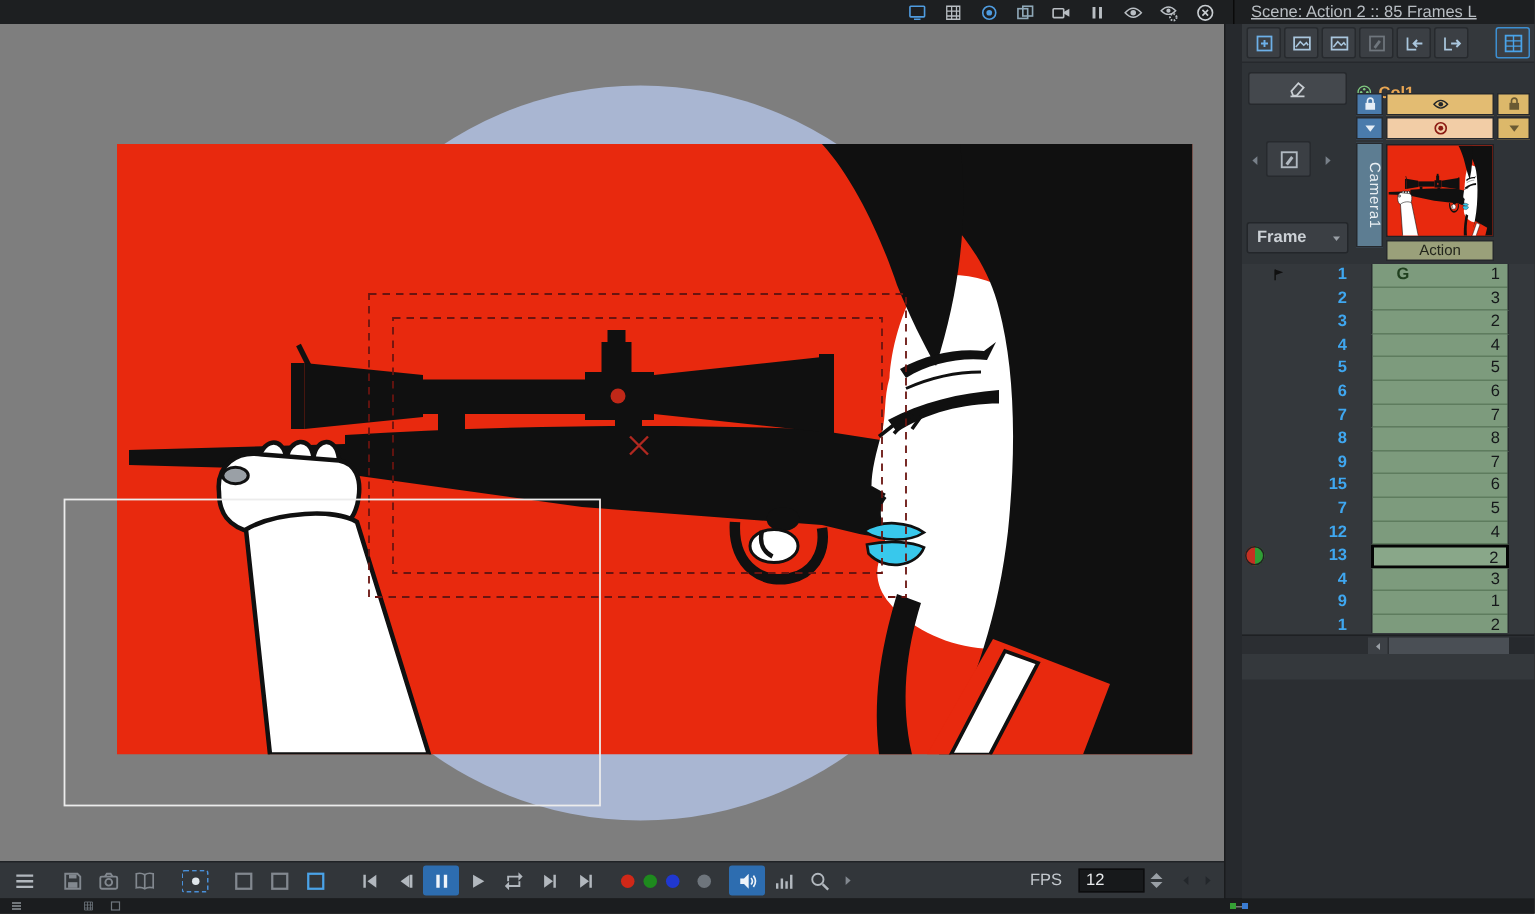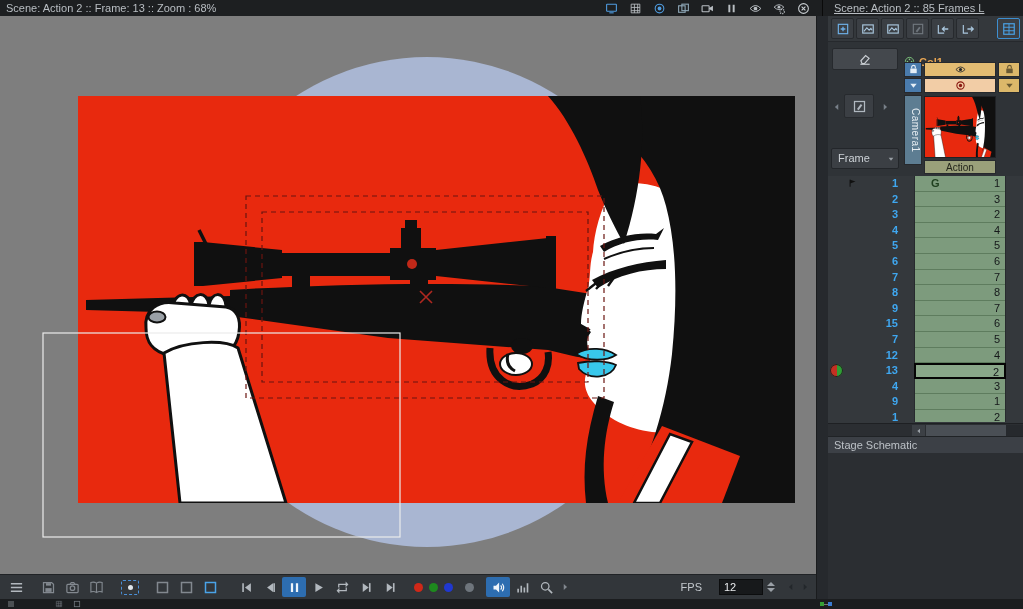--- a/index.html
+++ b/index.html
@@ -32,21 +32,21 @@
   .pt-btn.dim{color:#6f767d;}
   .pt-btn.blue{margin-left:auto;color:#4aa3e8;border-color:#3d8fd1;}
 
   .phead{position:absolute;left:0;top:26px;width:195px;height:134px;background:#2f3337;}
   .tool-left{position:absolute;left:4px;top:6px;width:66px;height:22px;background:#44484d;border:1px solid #26292d;border-radius:2px;display:flex;align-items:center;justify-content:center;color:#c9ced3;}
   .tool-left svg{width:14px;height:14px;}
   .nav-arrow{position:absolute;top:56px;width:12px;height:18px;color:#788089;display:flex;align-items:center;}
   .nav-arrow svg{width:10px;height:10px;}
   .pencil-btn{position:absolute;left:16px;top:52px;width:30px;height:24px;background:#3b3f44;border:1px solid #272a2e;border-radius:2px;display:flex;align-items:center;justify-content:center;color:#b0b8c0;}
   .pencil-btn svg{width:15px;height:15px;}
-  .frame-dd{position:absolute;left:3px;top:106px;width:68px;height:21px;background:#3b3f44;border:1px solid #23262a;border-radius:2px;color:#ccd1d6;font-size:11px;line-height:19px;padding-left:6px;}
+  .frame-dd{position:absolute;left:3px;top:106px;width:68px;height:21px;background:#3b3f44;border:1px solid #23262a;border-radius:2px;color:#ccd1d6;font-size:11px;line-height:19px;padding-left:6px;font-weight:bold;}
   .frame-dd svg{position:absolute;right:3px;top:6px;width:8px;height:8px;color:#9aa0a6;}
 
   .colhdr{position:absolute;left:76px;top:12px;width:116px;height:15px;display:flex;align-items:center;gap:4px;}
   .colhdr svg{width:11px;height:11px;color:#7fc87f;}
   .colname{color:#e8a653;font-size:11px;font-weight:bold;}
   .hrow{position:absolute;left:76px;height:15px;display:flex;gap:2px;}
   .hrow.r1{top:20px;} .hrow.r2{top:36px;}
   .hcell{height:15px;display:flex;align-items:center;justify-content:center;border:1px solid #26292d;}
   .hc-s{width:18px;} .hc-m{width:72px;} .hc-e{width:22px;}
   .bg-lock{background:#4a7bac;color:#e6eef6;}
@@ -89,21 +89,21 @@
   .bt.bluesq{color:#4aa3e8;}
   .ml8{margin-left:8px;} .ml10{margin-left:10px;} .ml12{margin-left:12px;}
   .dashbox{width:18px;height:15px;border:1px dashed #4a90d9;border-radius:2px;position:relative;}
   .dashbox i{position:absolute;left:6px;top:4px;width:5px;height:5px;border-radius:50%;background:#dfe5ea;}
   .chan{width:9px;height:9px;border-radius:50%;margin-left:6px;}
   .chan.red{background:#d02818;margin-left:12px;}
   .chan.green{background:#1e8a1e;}
   .chan.blue{background:#2038d0;}
   .chan.gray{background:#6e757c;margin-left:12px;}
   .spacer{flex:1;}
-  .fps-label{font-size:11px;color:#c3c8cd;margin-right:17px;text-align:right;}
+  .fps-label{font-size:11px;color:#c3c8cd;margin-right:11px;text-align:right;}
   .fps-input{width:44px;height:16px;background:#17191b;border:1px solid #0c0d0e;color:#e8eaec;font-size:11px;padding:0 4px;font-family:"Liberation Sans","DejaVu Sans",sans-serif;}
   .spin{width:11px;height:16px;display:flex;flex-direction:column;align-items:center;justify-content:center;gap:2px;margin-left:2px;}
   .spin i{display:block;width:0;height:0;border-left:4px solid transparent;border-right:4px solid transparent;}
   .spin i.up{border-bottom:4px solid #9aa0a6;}
   .spin i.dn{border-top:4px solid #9aa0a6;}
   .bt.tiny{width:14px;color:#23272b;}
   .bt.tiny svg{width:10px;height:10px;}
 
   
   .bstrip{position:absolute;left:0;top:599px;width:1023px;height:10px;background:#1b1d1f;}
@@ -257,21 +257,20 @@
     <symbol id="i-left" viewBox="0 0 24 24">
         <path d="M15 5l-8 7 8 7z" fill="currentColor"></path>
       </symbol>
     <symbol id="i-right" viewBox="0 0 24 24">
         <path d="M9 5l8 7-8 7z" fill="currentColor"></path>
       </symbol>
   </defs>
 </svg>
 
 <div class="topbar">
-  <span class="lstat">Scene: Action 2  ::  Frame: 13  ::  Zoom : 68%</span>
   <div class="tb-icons">
     <span class="tb-ic" style="color:#4f9ce0">
         <svg class="ic">
           <use href="#i-monitor"></use>
         </svg>
       </span>
     <span class="tb-ic" style="color:#b9bec3">
         <svg class="ic">
           <use href="#i-grid"></use>
         </svg>
@@ -602,21 +601,20 @@
     <span class="hs-btn">
         <svg class="ic">
           <use href="#i-left"></use>
         </svg>
       </span>
     <span class="hs-track">
         <span class="hs-thumb"></span>
       </span>
   </div>
 
-  <div class="stage-hdr">Stage Schematic</div>
   <div class="stage-body"></div>
 </div>
 
 <div class="btoolbar">
   <span class="bt">
       <svg class="ic">
         <use href="#i-menu"></use>
       </svg>
     </span>
   <span class="bt dim ml8">

